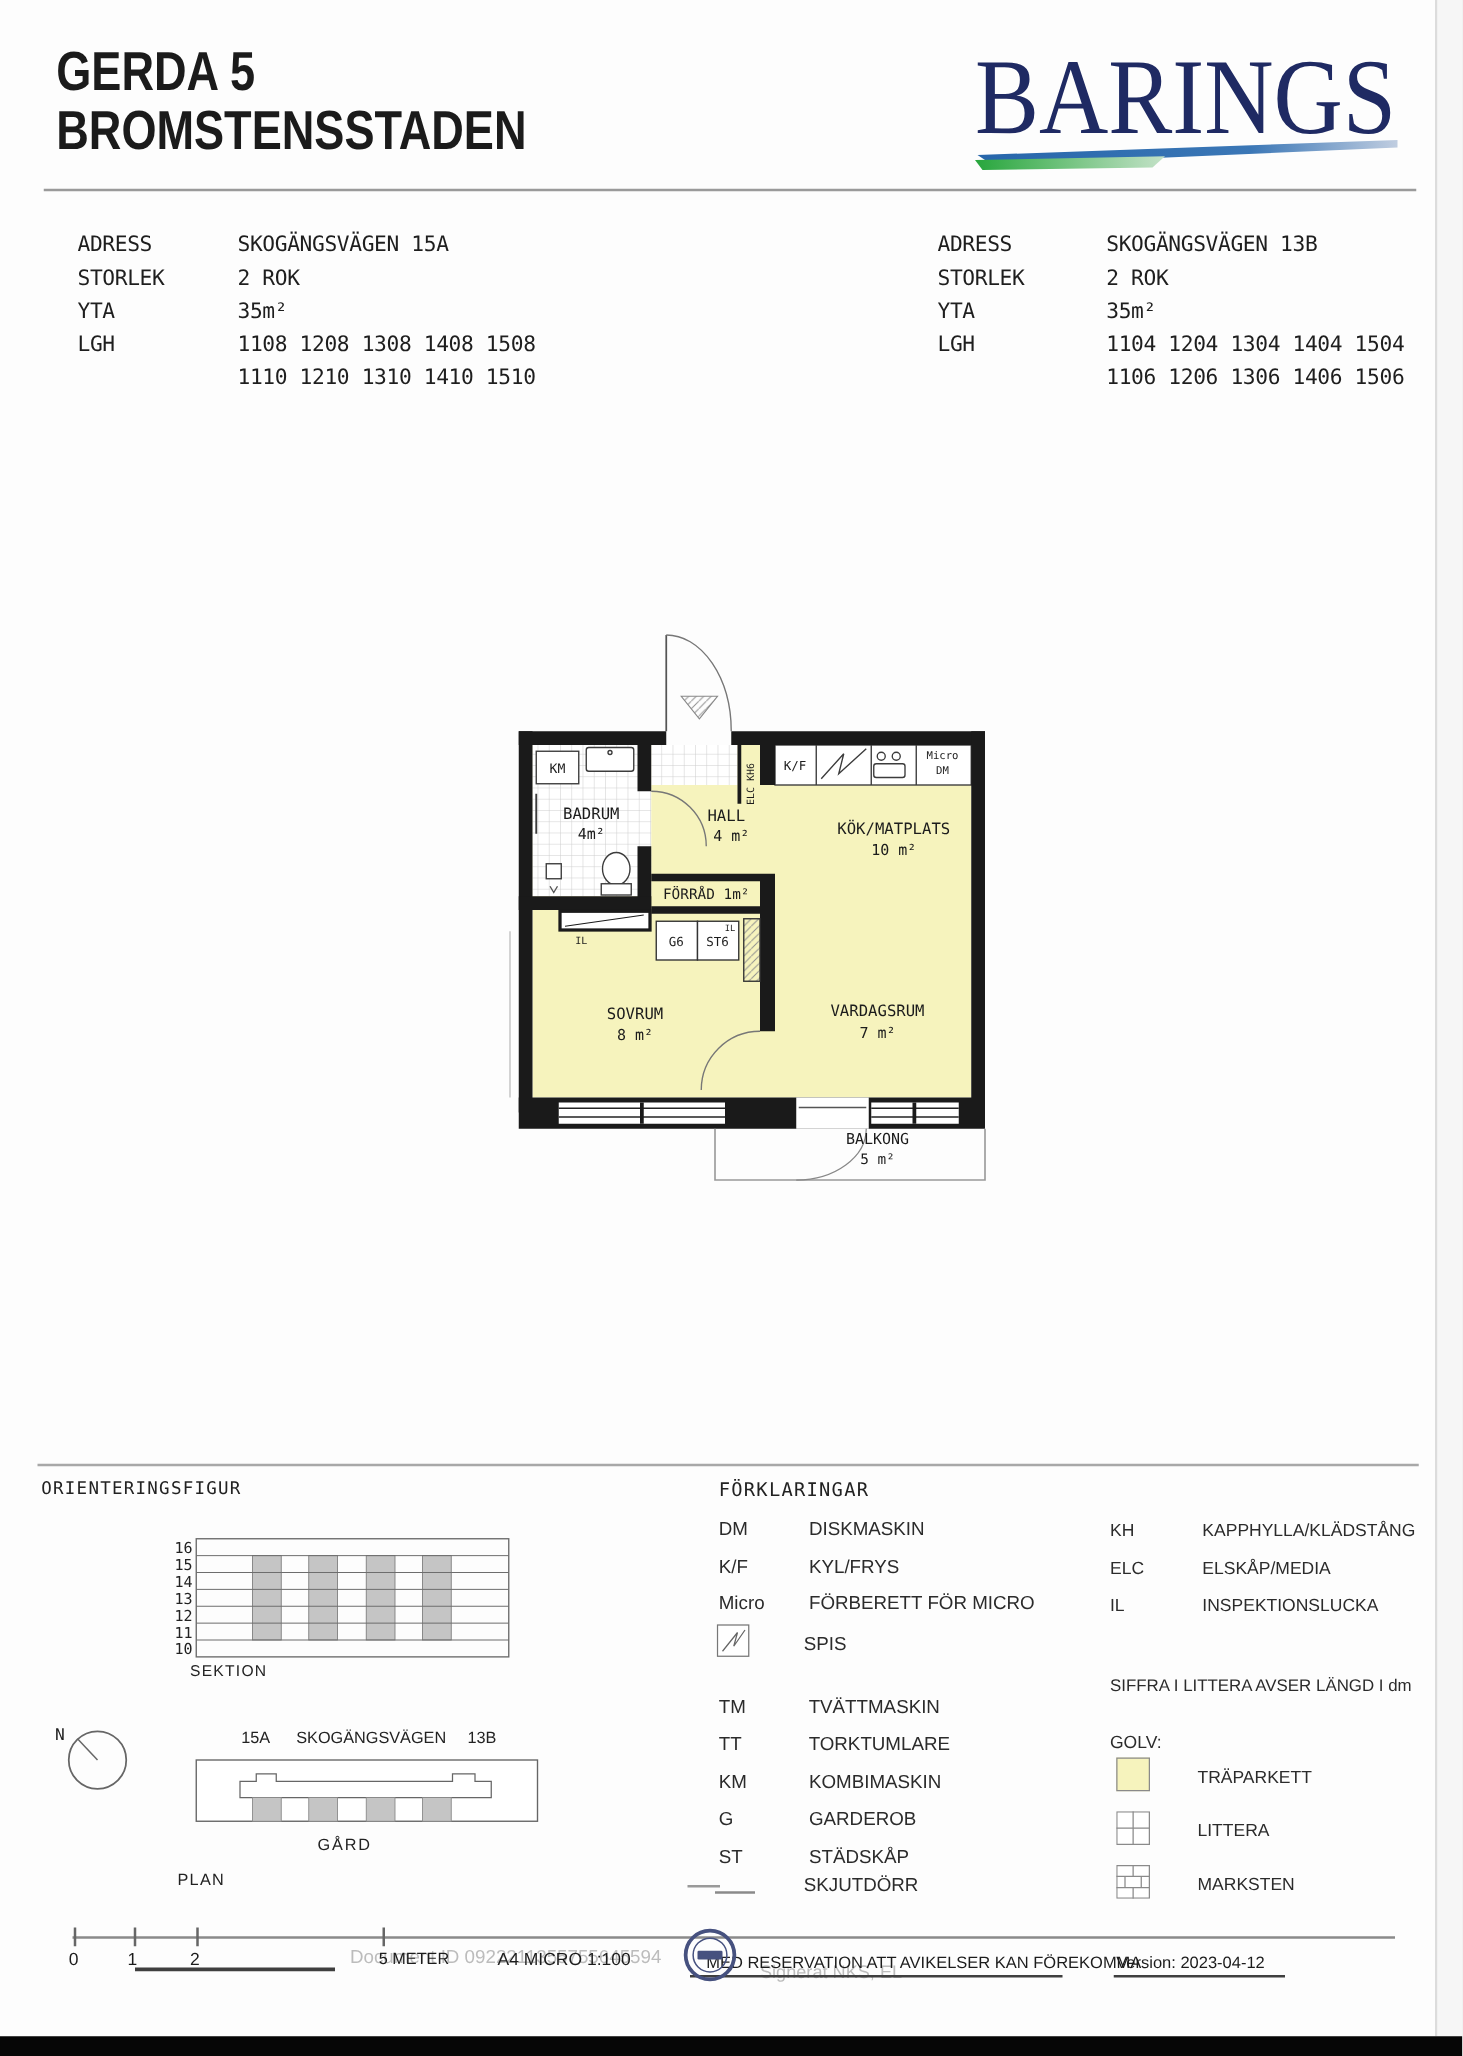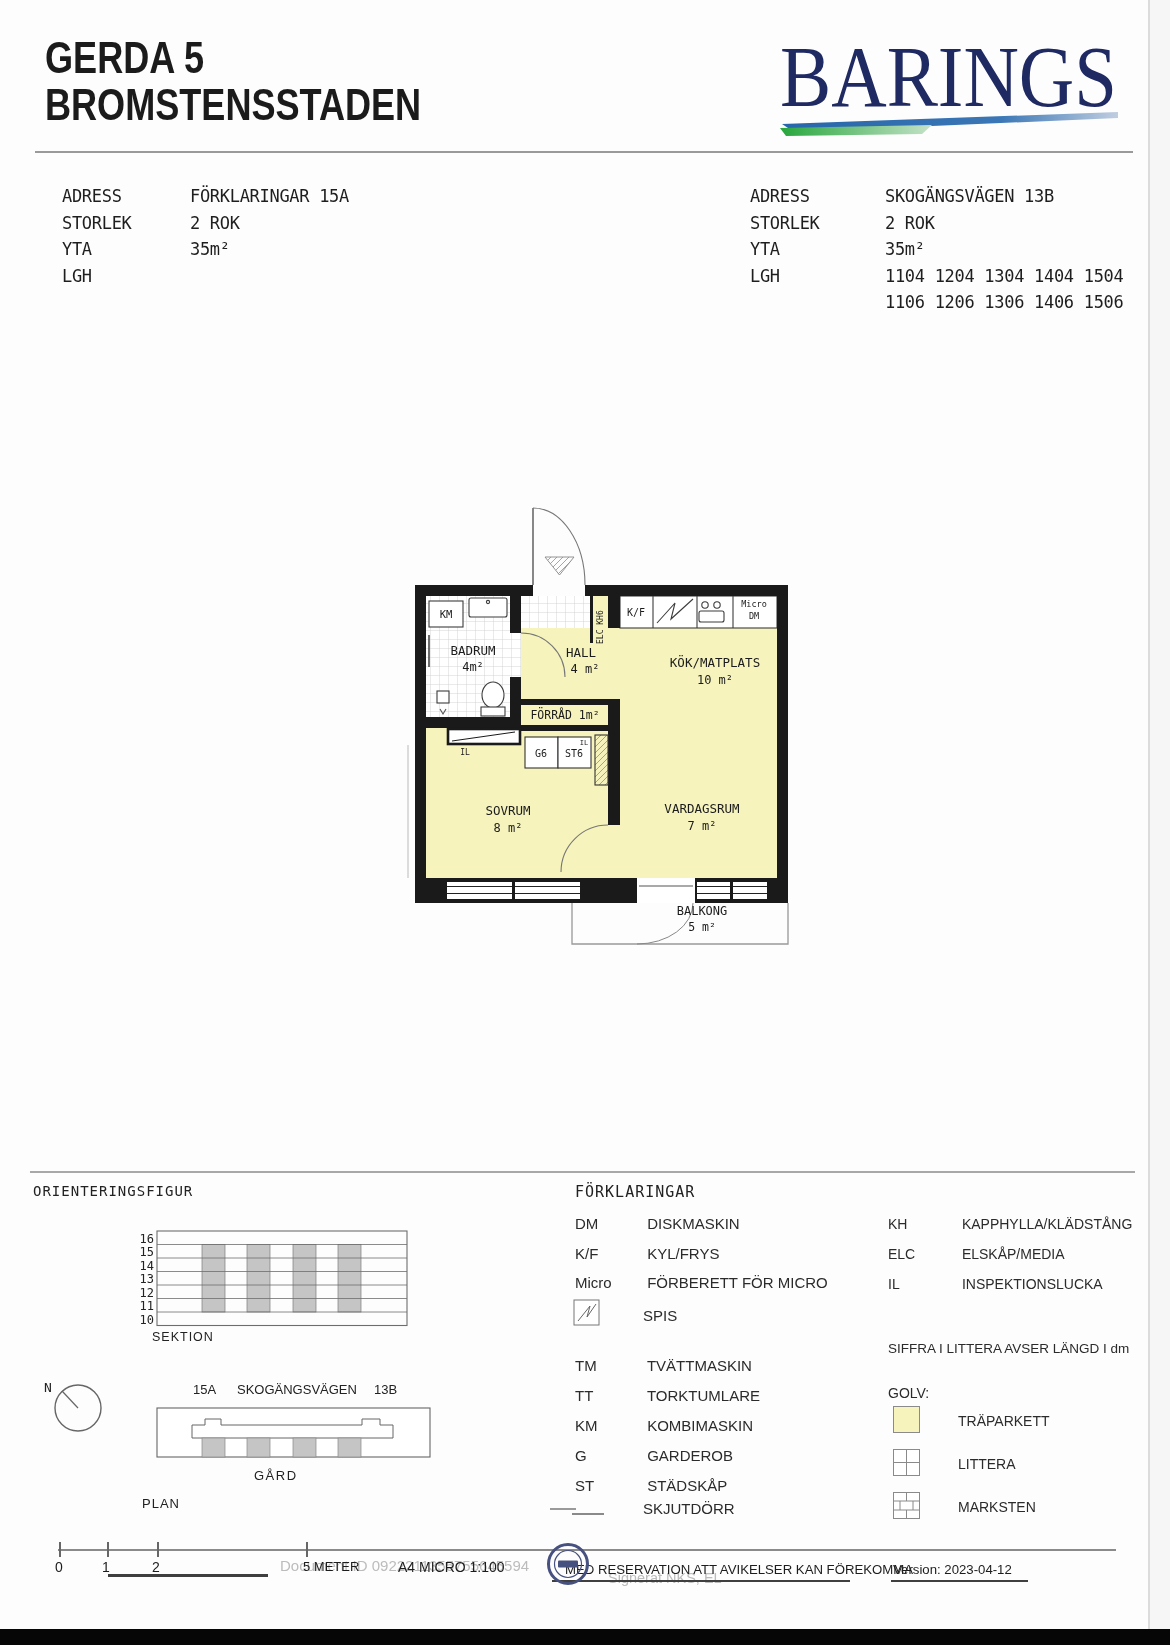--- a/index.html
+++ b/index.html
@@ -64,26 +64,30 @@
       </linearGradient>
     </defs>
     <polygon points="2,12 338,0 338,6 14,20" fill="url(#gb)"></polygon>
     <polygon points="0,16 152,13 142,22 6,24" fill="url(#gg)"></polygon>
   </svg>
 
   <div class="abs rule" style="left:35px;top:151px;width:1098px"></div>
 
   <div class="abs info" id="info-left">
     <span>ADRESS</span>
-    <span>FÖRKLARINGAR 15A</span>
+    <span>SKOGÄNGSVÄGEN 15A</span>
     <span>STORLEK</span>
     <span>2 ROK</span>
     <span>YTA</span>
     <span>35m²</span>
     <span>LGH</span>
+    <span>
+      <div>1108 1208 1308 1408 1508</div>
+      <div>1110 1210 1310 1410 1510</div>
+    </span>
   </div>
 
   <div class="abs info" id="info-right">
     <span>ADRESS</span>
     <span>SKOGÄNGSVÄGEN 13B</span>
     <span>STORLEK</span>
     <span>2 ROK</span>
     <span>YTA</span>
     <span>35m²</span>
     <span>LGH</span>

